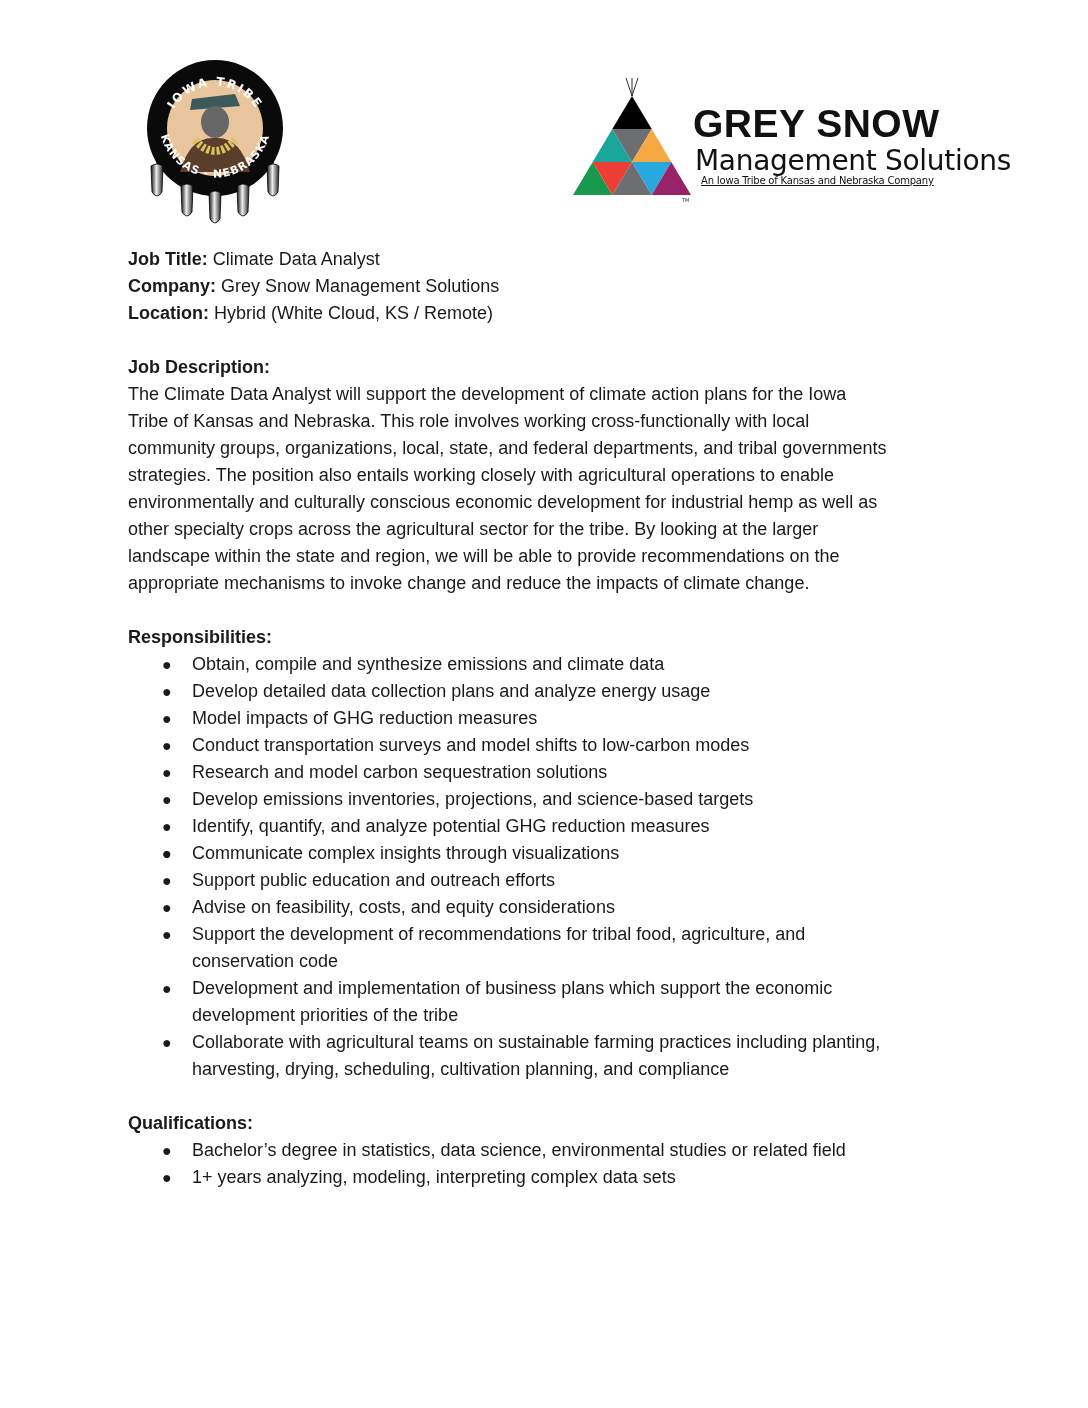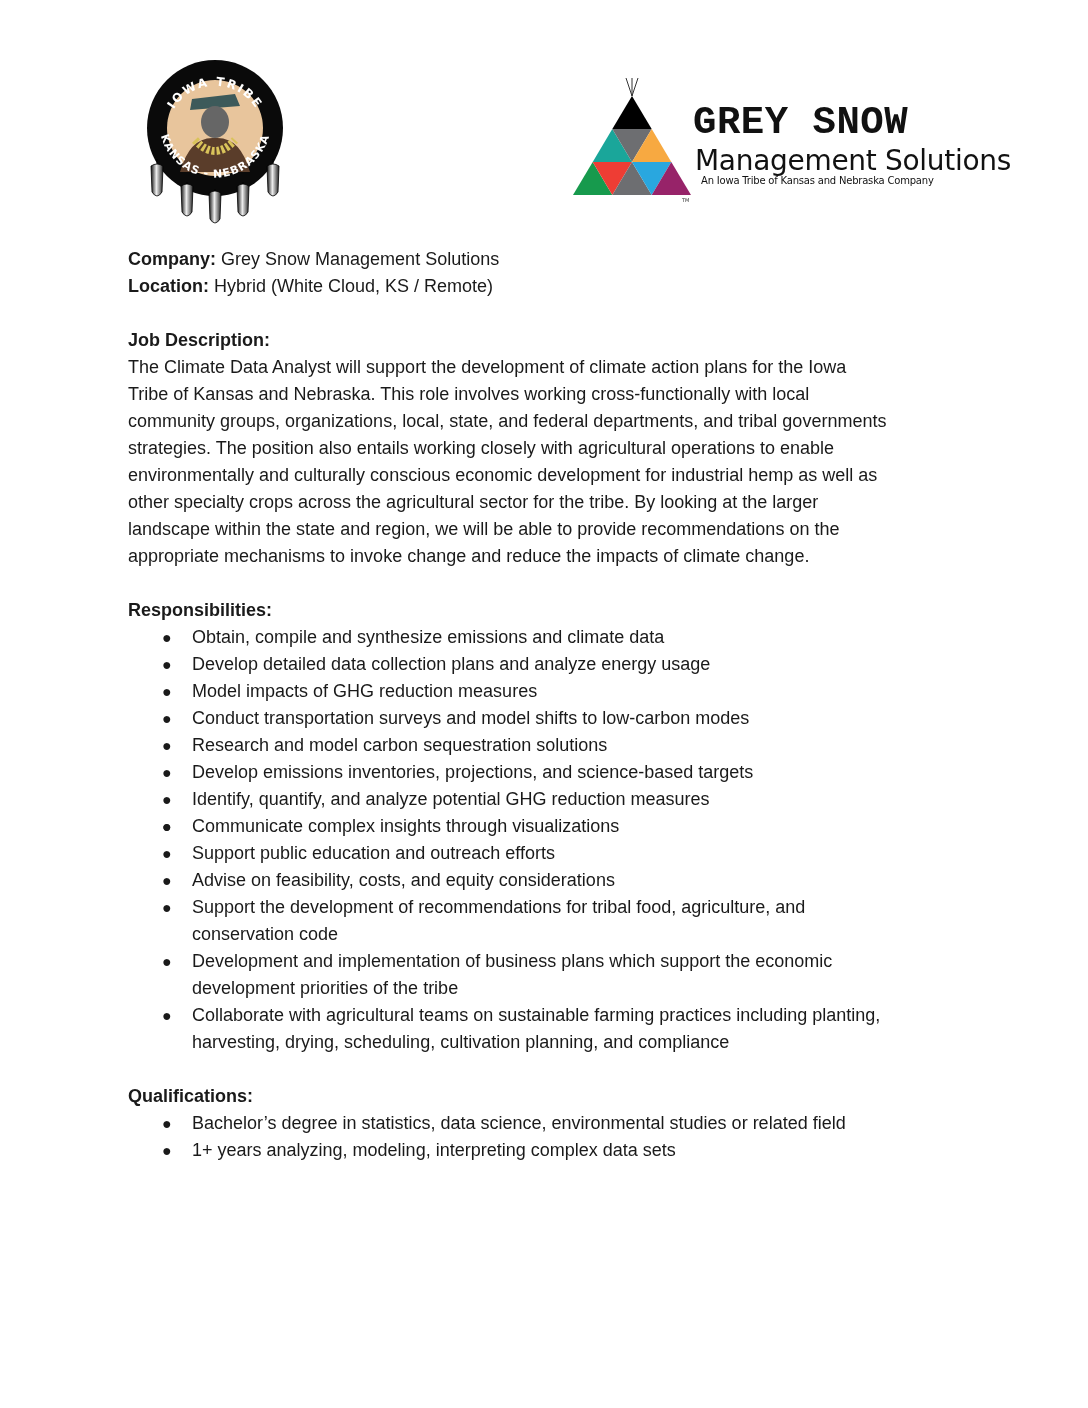--- a/index.html
+++ b/index.html
@@ -2,26 +2,26 @@
 <html><head>
 <meta charset="utf-8">
 <style>
   html, body { margin: 0; padding: 0; background: #ffffff; }
   body { width: 1088px; height: 1408px; position: relative; overflow: hidden;
          font-family: "Liberation Sans", sans-serif; color: #1a1a1a; }
   .page { position: absolute; left: 0; top: 0; width: 1088px; height: 1408px; }
 
   .tribe-logo { position: absolute; left: 140px; top: 54px; width: 150px; height: 175px; }
   .gs-logo { position: absolute; left: 568px; top: 74px; width: 400px; height: 132px; }
-  .gs-title { position: absolute; left: 693px; top: 104px; font-family: Liberation Mono, monospace;
+  .gs-title { position: absolute; left: 693px; top: 104px; font-family: Liberation Sans, sans-serif;
               font-weight: bold; font-size: 39px; letter-spacing: 0.5px; color: #111; line-height: 1; }
   .gs-sub { position: absolute; left: 695px; top: 147px; font-family: "DejaVu Sans", sans-serif;
             font-size: 28px; color: #111; line-height: 1; letter-spacing: -0.3px; }
   .gs-tag { position: absolute; left: 701px; top: 176px; font-family: "DejaVu Sans", sans-serif;
-            font-size: 10px; color: #111; line-height: 1; letter-spacing: -0.2px; }
+            font-size: 10px; color: #111; line-height: 1; letter-spacing: -0.2px; text-decoration: underline; }
 
   .content { position: absolute; left: 128px; top: 246px; width: 830px;
              font-size: 18px; line-height: 27px; }
   .content p { margin: 0; }
   .lbl { font-weight: bold; }
   .gap { height: 27px; }
   .heading { font-weight: bold; }
   ul.bullets { list-style: none; margin: 0; padding: 0; }
   ul.bullets li { position: relative; padding-left: 64px; }
   ul.bullets li .dot { position: absolute; left: 34px; top: 0; font-size: 16px; }
@@ -89,20 +89,21 @@
     <polygon points="64,88 83.7,121 44.3,121" fill="#6d6e71"></polygon>
     <polygon points="64,88 103.3,88 83.7,121" fill="#29a7df"></polygon>
     <polygon points="103.3,88 123,121 83.7,121" fill="#972369"></polygon>
     <text x="114" y="128" font-size="5" fill="#333" font-family="DejaVu Sans, sans-serif">TM</text>
   </svg>
   <div class="gs-title">GREY SNOW</div>
   <div class="gs-sub">Management Solutions</div>
   <div class="gs-tag">An Iowa Tribe of Kansas and Nebraska Company</div>
 
   <div class="content">
+    <p><span class="lbl">Job Title:</span> <span>Climate Data Analyst</span></p>
     <p><span class="lbl">Company:</span> <span>Grey Snow Management Solutions</span></p>
     <p><span class="lbl">Location:</span> <span>Hybrid (White Cloud, KS / Remote)</span></p>
 
     <div class="gap"></div>
 
     <p class="heading">Job Description:</p>
     <div>
       <p>The Climate Data Analyst will support the development of climate action plans for the Iowa</p>
       <p>Tribe of Kansas and Nebraska. This role involves working cross-functionally with local</p>
       <p>community groups, organizations, local, state, and federal departments, and tribal governments</p>

